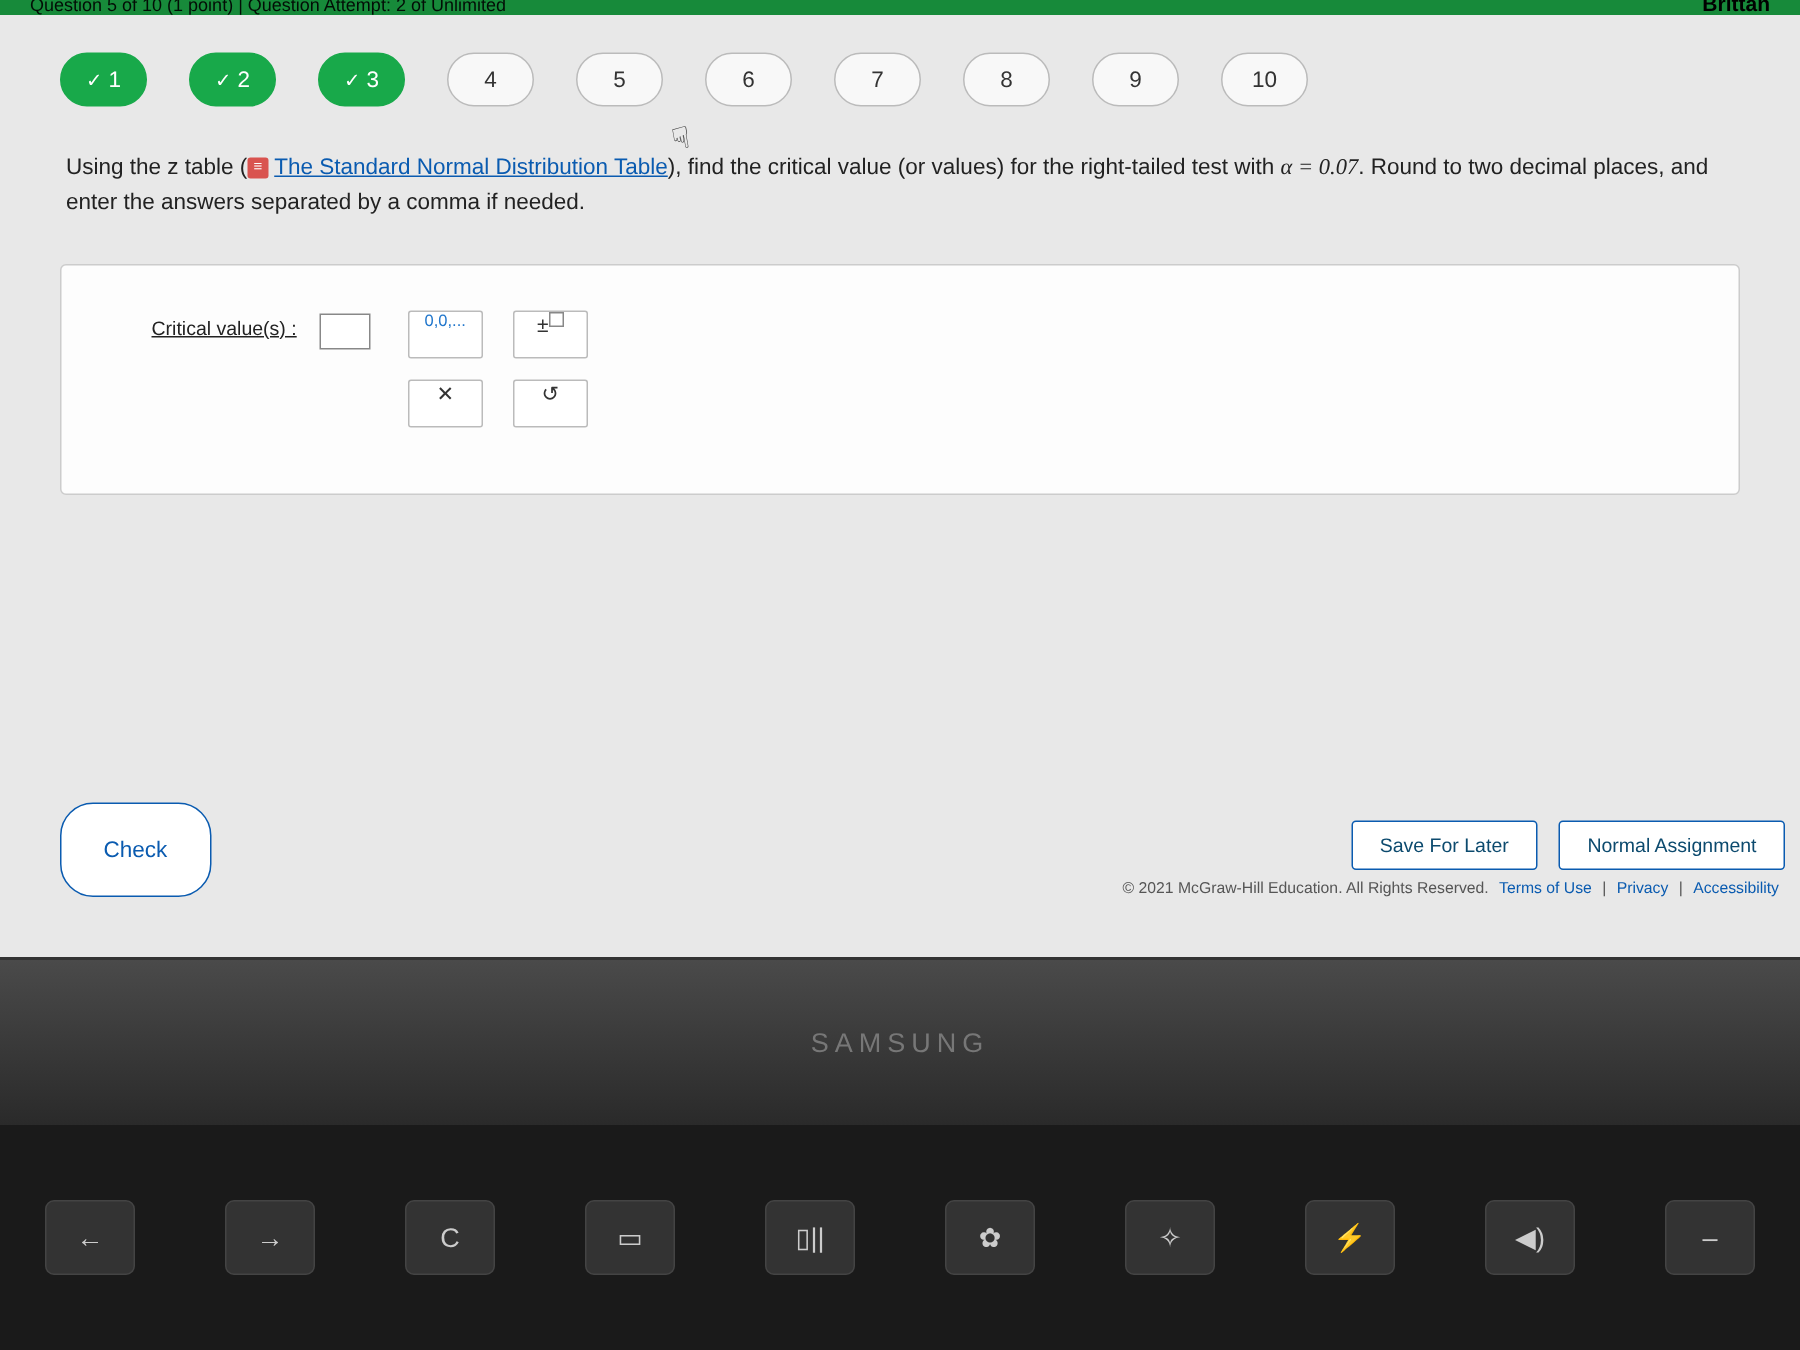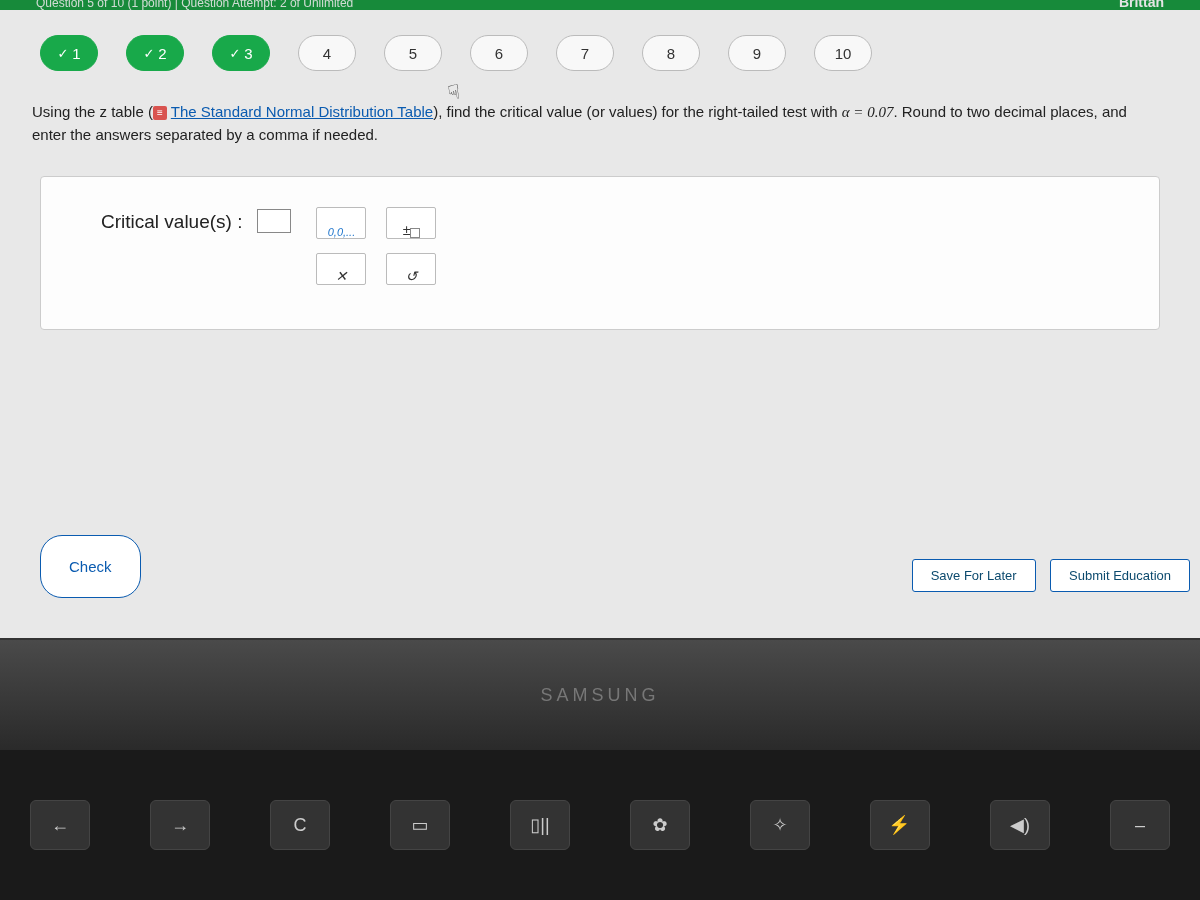--- a/index.html
+++ b/index.html
@@ -13,26 +13,26 @@
   }
   .screen {
     background: #e8e8e8;
     margin: 0;
     height: 640px;
     position: relative;
     border-bottom: 2px solid #333;
   }
   .topbar {
     background: #178a3a;
-    color: #e5e5e5;
+    color: #000000;
     height: 10px;
     font-size: 13px;
     display: flex;
     align-items: flex-end;
-    padding: 0 36px;
+    padding: 0 20px;
     justify-content: space-between;
   }
   .topbar-left { font-size: 12px; opacity: 0.9; overflow:hidden; white-space:nowrap;}
   .topbar-right { font-size: 14px; font-weight: bold; }
   .nav-wrap {
     background: #e8e8e8;
     padding: 25px 40px 20px 40px;
     display: flex;
     gap: 28px;
   }
@@ -51,55 +51,54 @@
     cursor: pointer;
     gap: 4px;
   }
   .nav-pill.done {
     background: #18a94a;
     border-color: #18a94a;
     color: #fff;
   }
   .nav-pill .check { font-size: 13px; }
   .question-body {
-    padding: 10px 40px 20px 32px;
+    padding: 10px 40px 20px 44px;
     font-size: 15px;
     color: #222;
     line-height: 1.5;
   }
   .question-body a { color: #0a5bb0; text-decoration: underline; }
   .question-body .alpha { font-style: italic; font-family: Georgia, serif; }
   .answer-panel {
     margin: 10px 40px;
     border: 1px solid #ccc;
     border-radius: 4px;
     background: #fdfdfd;
     padding: 30px 30px 30px 60px;
     display: flex;
     align-items: flex-start;
     gap: 15px;
     min-height: 140px;
     position: relative;
   }
-  .label-col { font-size: 19px; color: #222; padding-top: 4px; }
+  .label-col { font-size: 13px; color: #222; padding-top: 4px; text-decoration: underline; }
   .input-small {
     width: 34px; height: 24px;
     border: 1px solid #888; background:#fff;
     margin-top: 2px;
   }
   .tool-col { margin-left: 10px; }
   .tool-row { display: flex; gap: 20px; margin-bottom: 14px; }
   .tool-btn {
     width: 50px; height: 32px;
     border: 1px solid #bbb;
     background: #fff;
-    display:flex; align-items:flex-end; justify-content:center;
+    display:flex; align-items:flex-start; justify-content:center;
     font-size: 14px; color:#333; cursor:pointer;
     border-radius: 2px;
-    font-style: italic;
   }
   .tool-btn .glyph-box { border:1px solid #888; width:10px; height:10px; display:inline-block;}
   .footer-bar {
     position: absolute;
     left: 40px; right: 10px; bottom: 40px;
     display: flex; justify-content: space-between; align-items: flex-end;
   }
   .check-btn {
     border: 1.5px solid #0a5bb0;
     color: #0a5bb0;
@@ -216,21 +215,27 @@
           </div>
       </div>
     </div>
   </div>
 
   <div class="footer-bar">
     <button class="check-btn">Check</button>
     <div class="right-actions">
       <div class="action-row">
         <button class="secondary-btn">Save For Later</button>
-        <button class="secondary-btn">Submit Education</button>
+        <button class="secondary-btn">Normal Assignment</button>
+      </div>
+      <div class="copyright">
+        <span>© 2021 McGraw-Hill Education. All Rights Reserved.</span>
+        <a href="#">Terms of Use</a> |
+        <a href="#">Privacy</a> |
+        <a href="#">Accessibility</a>
       </div>
     </div>
   </div>
 
 </div>
 
 <div class="bezel">
   <span>SAMSUNG</span>
 </div>
 

